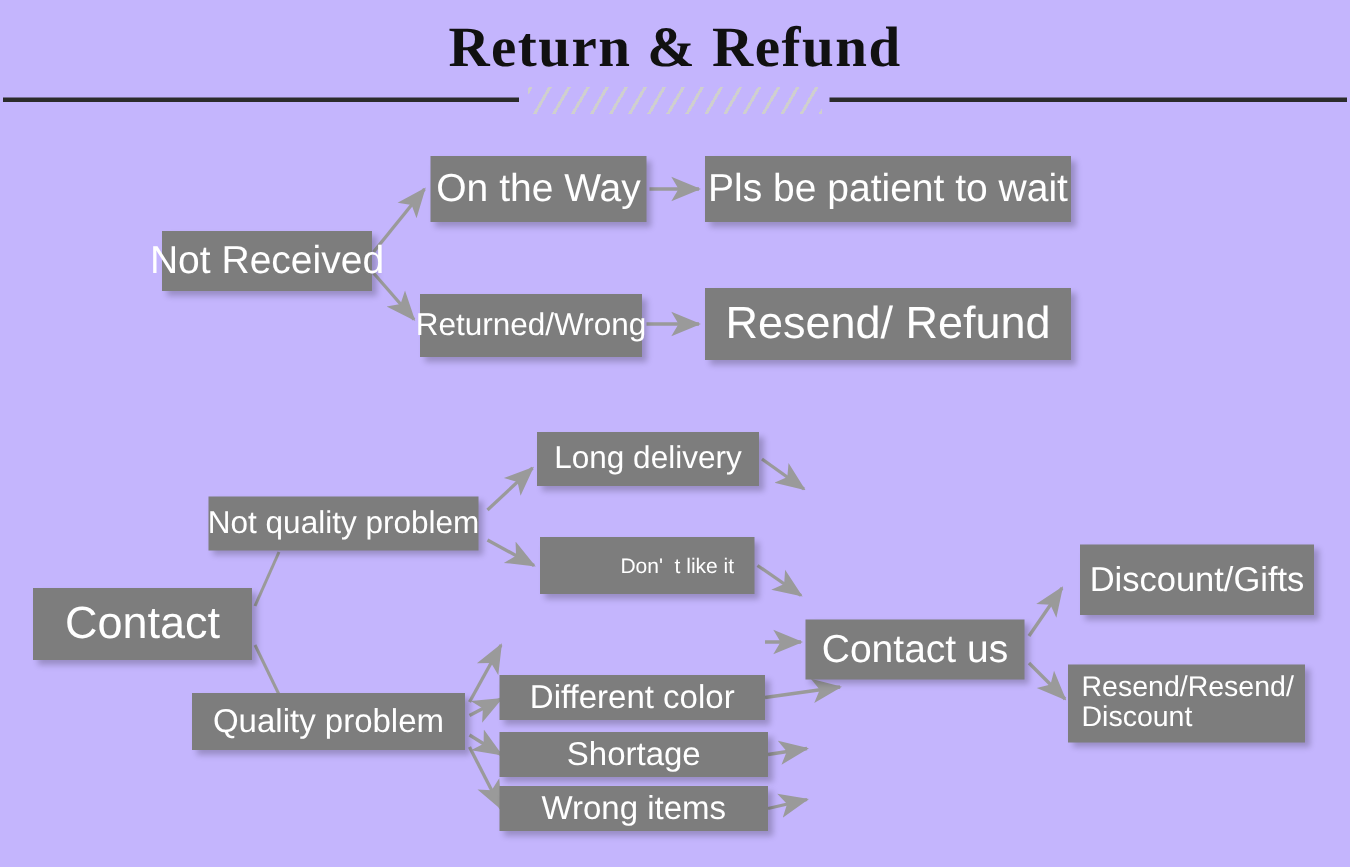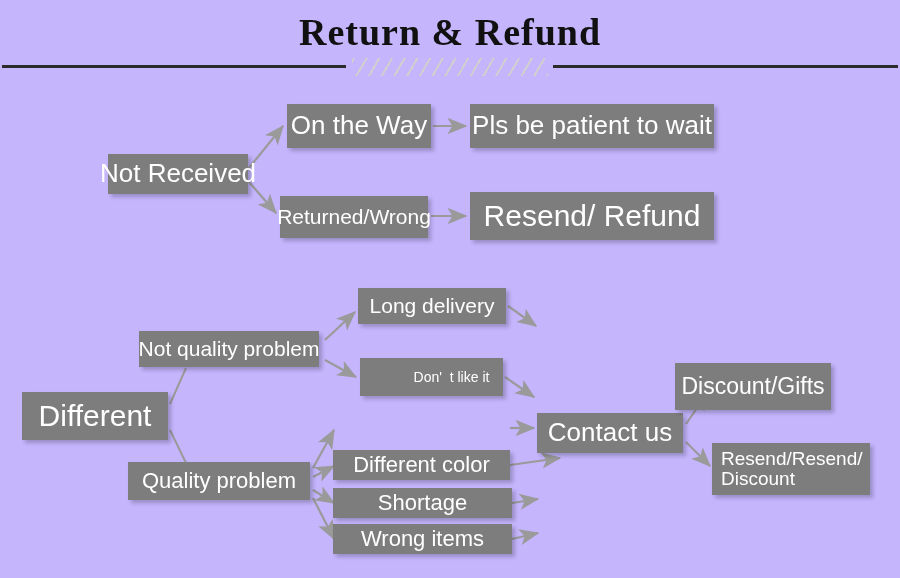--- a/index.html
+++ b/index.html
@@ -136,37 +136,37 @@
   <div class="box med" style="left:108px; top:154px; width:140px; height:40px;">Not Received</div>
 
   <div class="box med" style="left:287px; top:104px; width:144px; height:44px;">On the Way</div>
 
   <div class="box med" style="left:470px; top:104px; width:244px; height:44px;">Pls be patient to wait</div>
 
   <div class="box small" style="left:280px; top:196px; width:148px; height:42px; font-size:21px;">Returned/Wrong</div>
 
   <div class="box big" style="left:470px; top:192px; width:244px; height:48px;">Resend/ Refund</div>
 
-  <div class="box big" style="left:22px; top:392px; width:146px; height:48px;">Different</div>
+  <div class="box big" style="left:22px; top:392px; width:146px; height:48px;">Contact</div>
 
   <div class="box" style="left:139px; top:331px; width:180px; height:36px; font-size:21px;">Not quality problem</div>
 
   <div class="box" style="left:128px; top:462px; width:182px; height:38px; font-size:22px;">Quality problem</div>
 
   <div class="box" style="left:358px; top:288px; width:148px; height:36px; font-size:21px;">Long delivery</div>
 
   <div class="box" style="left:360px; top:358px; width:143px; height:38px; font-size:14px;padding-left:46px;">Don'  t like it</div>
 
 
   <div class="box" style="left:333px; top:450px; width:177px; height:30px; font-size:22px;">Different color</div>
 
   <div class="box" style="left:333px; top:488px; width:179px; height:30px; font-size:22px;">Shortage</div>
 
   <div class="box" style="left:333px; top:524px; width:179px; height:30px; font-size:22px;">Wrong items</div>
 
   <div class="box med" style="left:537px; top:413px; width:146px; height:40px;">Contact us</div>
 
-  <div class="box" style="left:675px; top:363px; width:156px; height:47px; font-size:23px;">Discount/Gifts</div>
+  <div class="box" style="left:720px; top:363px; width:156px; height:47px; font-size:23px;">Discount/Gifts</div>
 
   <div class="box left-align" style="left:712px; top:443px; width:158px; height:52px; font-size:19px; padding-left:9px;">Resend/Resend/
 Discount</div>
 
 </div>
 
 </body></html>

